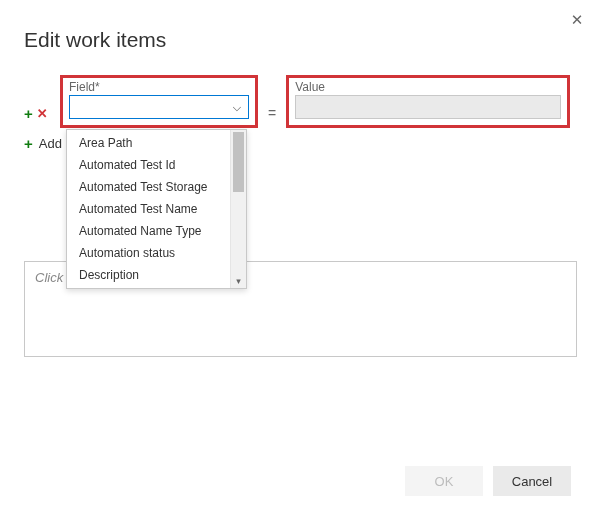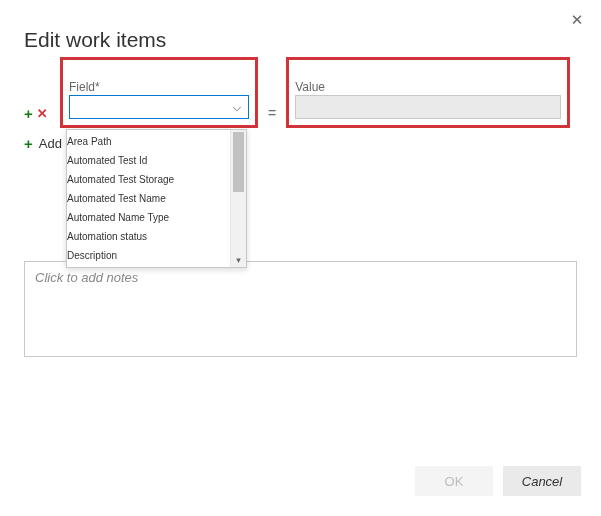--- a/index.html
+++ b/index.html
@@ -67,21 +67,21 @@
     font-size: 13px;
     font-weight: bold;
     cursor: pointer;
     line-height: 1;
     margin-left: 2px;
   }
   .field-group, .value-group {
     display: flex;
     flex-direction: column;
     border: 3px solid #d13438;
-    padding: 20px 6px 6px 6px;
+    padding: 2px 6px 6px 6px;
   }
   .field-group { width: 198px; }
   .value-group { width: 284px; }
   .group-label {
     font-size: 12px;
     color: #666;
     margin-bottom: 1px;
   }
   .combo {
     border: 1px solid #0078d4;
@@ -135,22 +135,22 @@
     border: 1px solid #c8c8c8;
     box-shadow: 0 2px 6px rgba(0,0,0,0.15);
     z-index: 10;
     display: flex;
   }
   .dropdown-list {
     flex: 1;
     padding: 2px 0;
   }
   .dropdown-item {
-    padding: 4px 0;
-    font-size: 10px;
+    padding: 4px 12px;
+    font-size: 12px;
     color: #333;
     cursor: pointer;
     white-space: nowrap;
     overflow: hidden;
     text-overflow: ellipsis;
   }
   .dropdown-scroll {
     width: 16px;
     background: #f1f1f1;
     position: relative;
@@ -178,42 +178,41 @@
     border: 1px solid #c8c8c8;
     height: 96px;
     padding: 8px 10px;
     color: #888;
     font-style: italic;
     font-size: 13px;
   }
   .footer {
     position: absolute;
     bottom: 20px;
-    right: 20px;
+    right: 30px;
     display: flex;
     gap: 10px;
   }
   .btn {
     min-width: 78px;
     height: 30px;
     border: none;
     display: flex;
     align-items: center;
     justify-content: center;
     font-size: 13px;
     cursor: pointer;
   }
   .btn-ok {
     background: #f4f4f4;
     color: #bdbdbd;
   }
   .btn-cancel {
     background: #eaeaea;
     color: #333;
-    font-style: italic;
   }
 </style>
 </head>
 <body>
 
 <div class="dialog">
 
   <div class="close-btn">✕</div>
 
   <div class="title">Edit work items</div>

